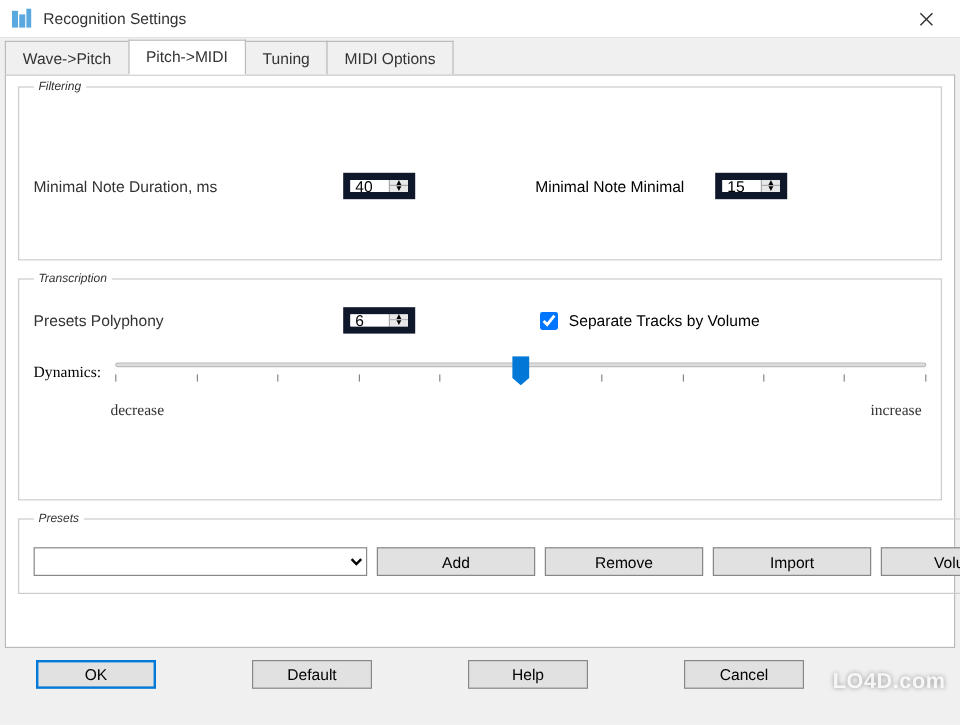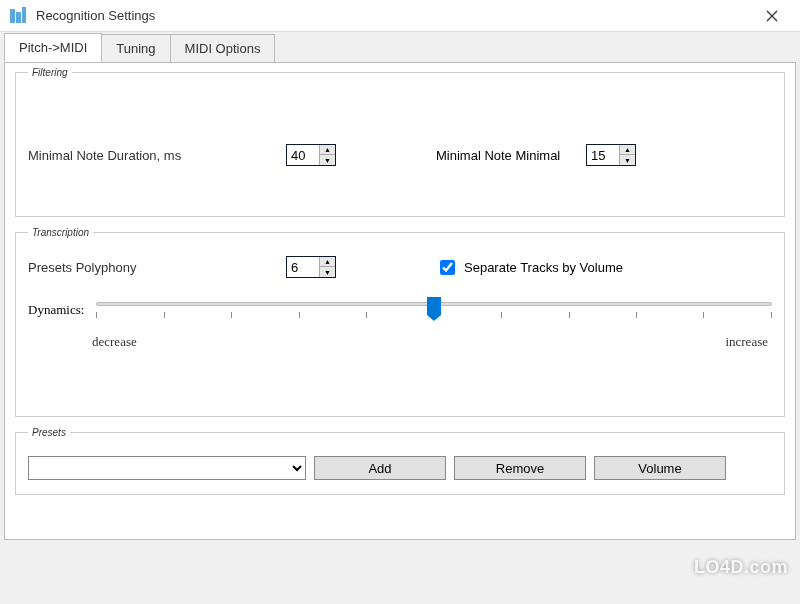--- a/index.html
+++ b/index.html
@@ -80,21 +80,21 @@
   display: flex;
   align-items: center;
   height:34px;
 }
 .label {
   width: 240px;
   color:#333;
 }
 .spinbox {
   display:flex;
-  border:1px solid #0f172a;
+  border:6px solid #0f172a;
   height:22px;
   background:#fff;
 }
 .spinbox input{
   border:none;width:32px;font-size:13px;text-align:left;padding:0 4px;
   outline:none;
 }
 .spin-buttons{
   display:flex;flex-direction:column;
   border-left:1px solid #aaa;
@@ -177,20 +177,21 @@
     <div class="title">Recognition Settings</div>
     <div class="close">
       <svg width="12" height="12" viewBox="0 0 12 12">
         <line x1="1" y1="1" x2="11" y2="11" stroke="#333" stroke-width="1.2"></line>
         <line x1="11" y1="1" x2="1" y2="11" stroke="#333" stroke-width="1.2"></line>
       </svg>
     </div>
   </div>
 
   <div class="tab-strip">
+    <div class="tab">Wave-&gt;Pitch</div>
     <div class="tab active">Pitch-&gt;MIDI</div>
     <div class="tab">Tuning</div>
     <div class="tab">MIDI Options</div>
   </div>
 
   <div class="content">
 
     <fieldset style="height:150px;padding-top:60px;">
       <legend>Filtering</legend>
       <div class="row">
@@ -264,21 +265,28 @@
     </fieldset>
 
     <fieldset style="padding-bottom:14px;">
       <legend>Presets</legend>
       <div class="preset-row">
         <select class="preset">
           <option></option>
         </select>
         <button class="btn preset-btn">Add</button>
         <button class="btn preset-btn">Remove</button>
+        <button class="btn preset-btn">Import</button>
         <button class="btn preset-btn">Volume</button>
       </div>
     </fieldset>
 
   </div>
 
+  <div class="bottom-buttons">
+    <button class="btn default-focus">OK</button>
+    <button class="btn">Default</button>
+    <button class="btn">Help</button>
+    <button class="btn">Cancel</button>
+  </div>
 
   <div class="watermark">LO4D.com</div>
 </div>
 
 </body></html>

